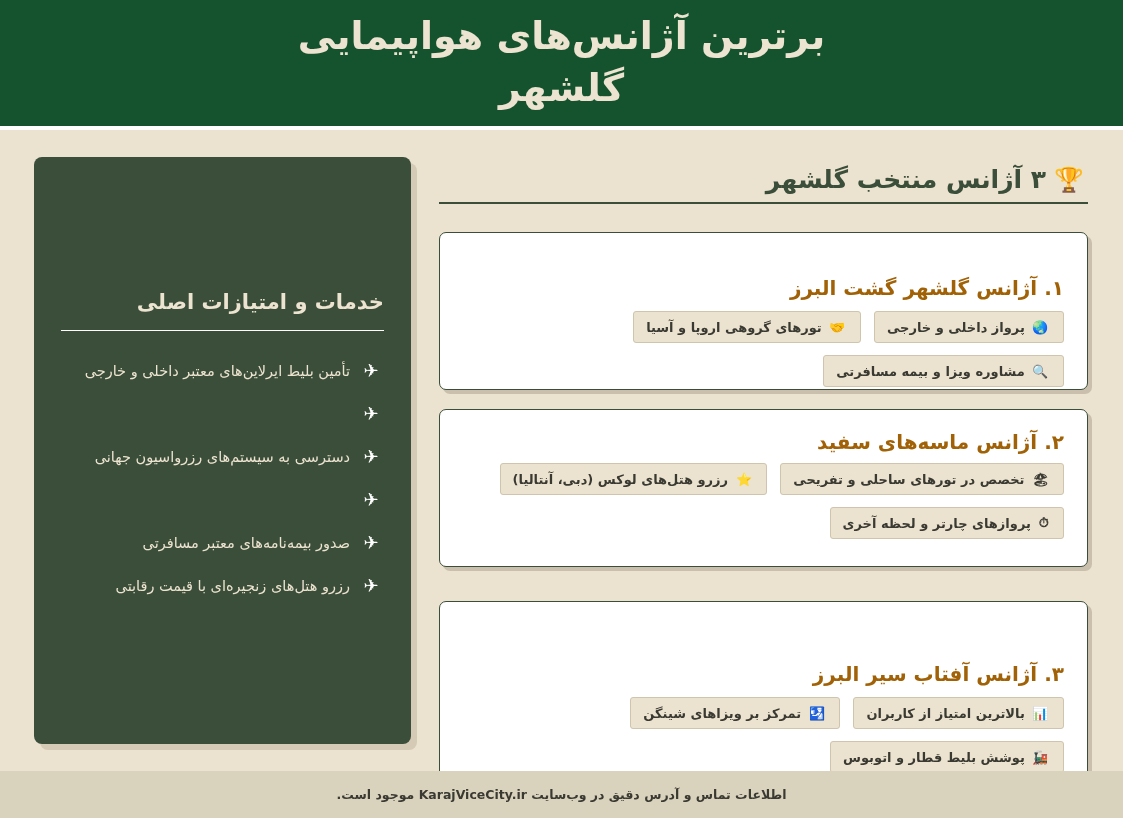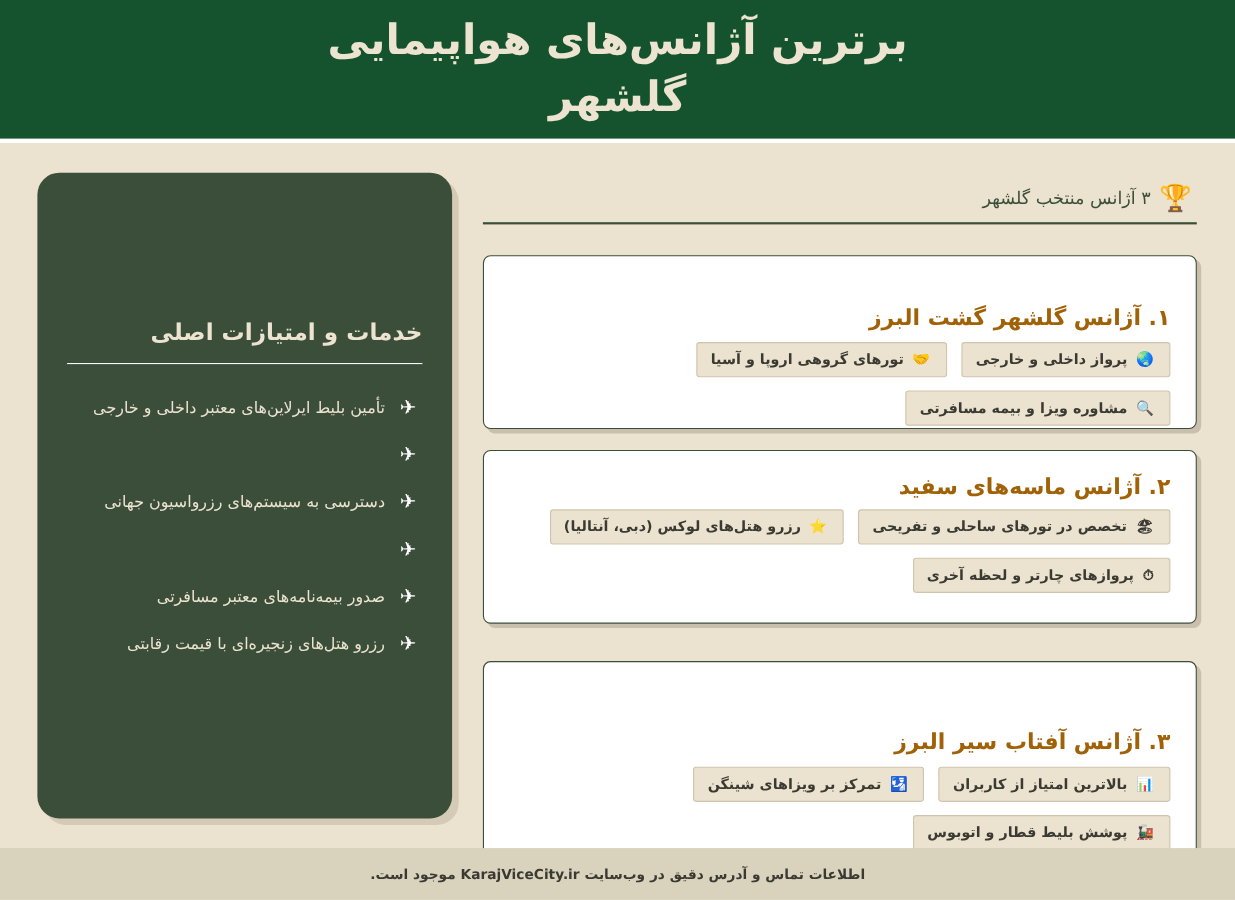--- a/index.html
+++ b/index.html
@@ -39,21 +39,21 @@
     }
     .section-heading {
       display: flex; align-items: center; justify-content: flex-start;
       gap: 8px;
       height: 47px;
       border-bottom: 2px solid #3a4e39;
       padding-right: 4px;
     }
     .section-heading .trophy { font-size: 24px; }
     .section-heading .txt {
-      font-size: 16px; font-weight: normal; color: #3a4e39;
+      font-size: 25px; font-weight: bold; color: #3a4e39;
     }
     .card {
       background: #ffffff;
       border: 1px solid #3a4e39;
       border-radius: 7px;
       box-shadow: 4px 4px 0 #c9bfac;
       position: absolute; left: 0; width: 649px;
       padding: 0 23px 0 23px;
     }
     .card-title {
@@ -73,21 +73,21 @@
       display: flex; align-items: center; gap: 8px;
       font-size: 13px; font-weight: bold; color: #3a3a32;
       white-space: nowrap;
     }
     .tag .ic { font-size: 13px; }
     
     .sidebar {
       position: absolute; left: 34px; top: 27px;
       width: 377px; height: 587px;
       background: #3a4e39;
-      border-radius: 20px;
+      border-radius: 8px;
       box-shadow: 6px 6px 0 #d4cab5;
       padding: 0 27px 0 27px;
     }
     .sidebar-title {
       margin-top: 133px;
       font-size: 21px; font-weight: bold; color: #ece3d0;
       text-align: right;
       padding-bottom: 16px;
       border-bottom: 1px solid #ffffff;
     }

